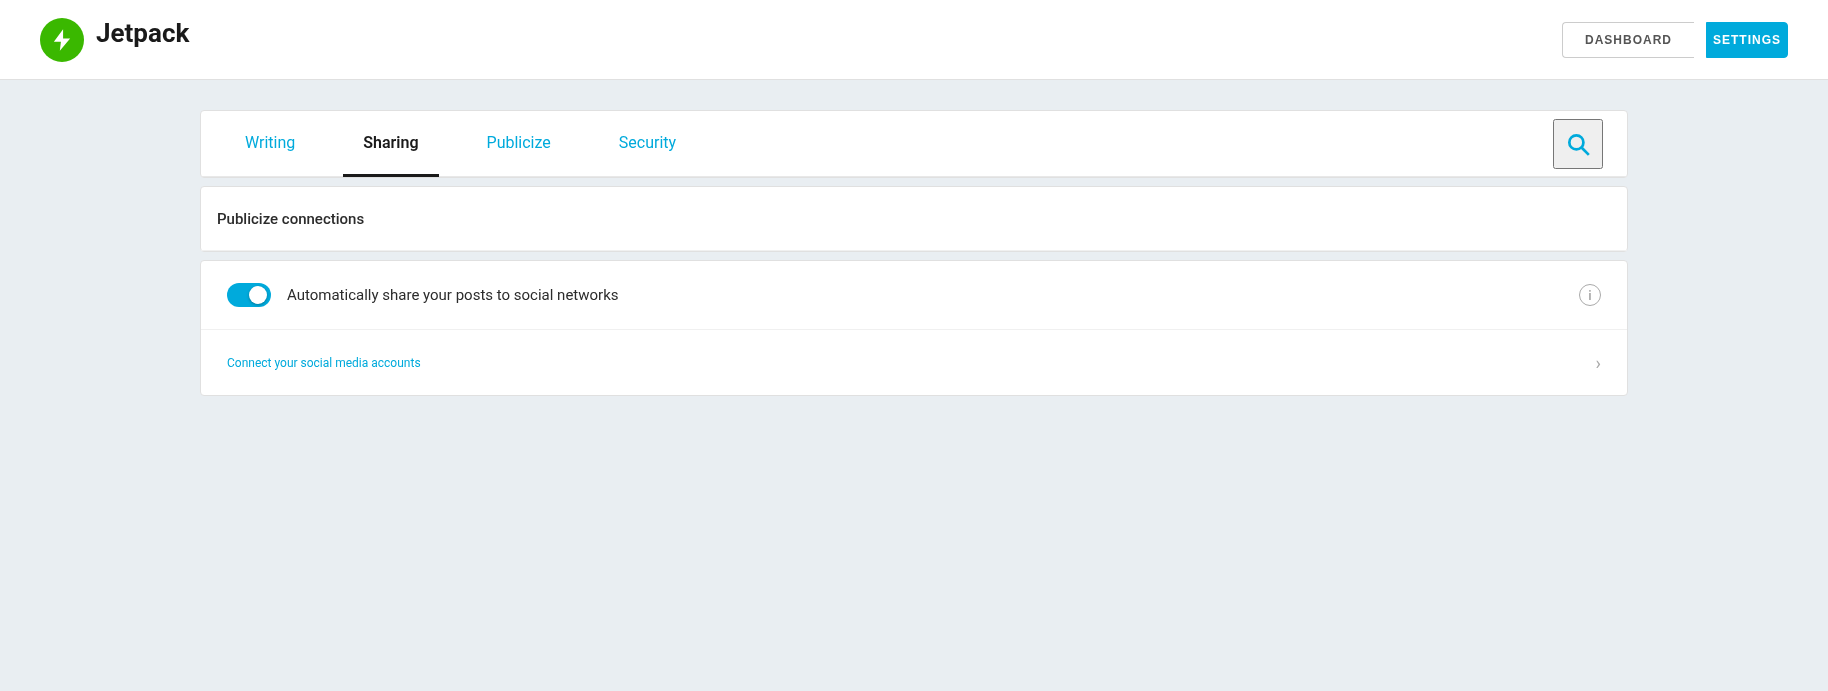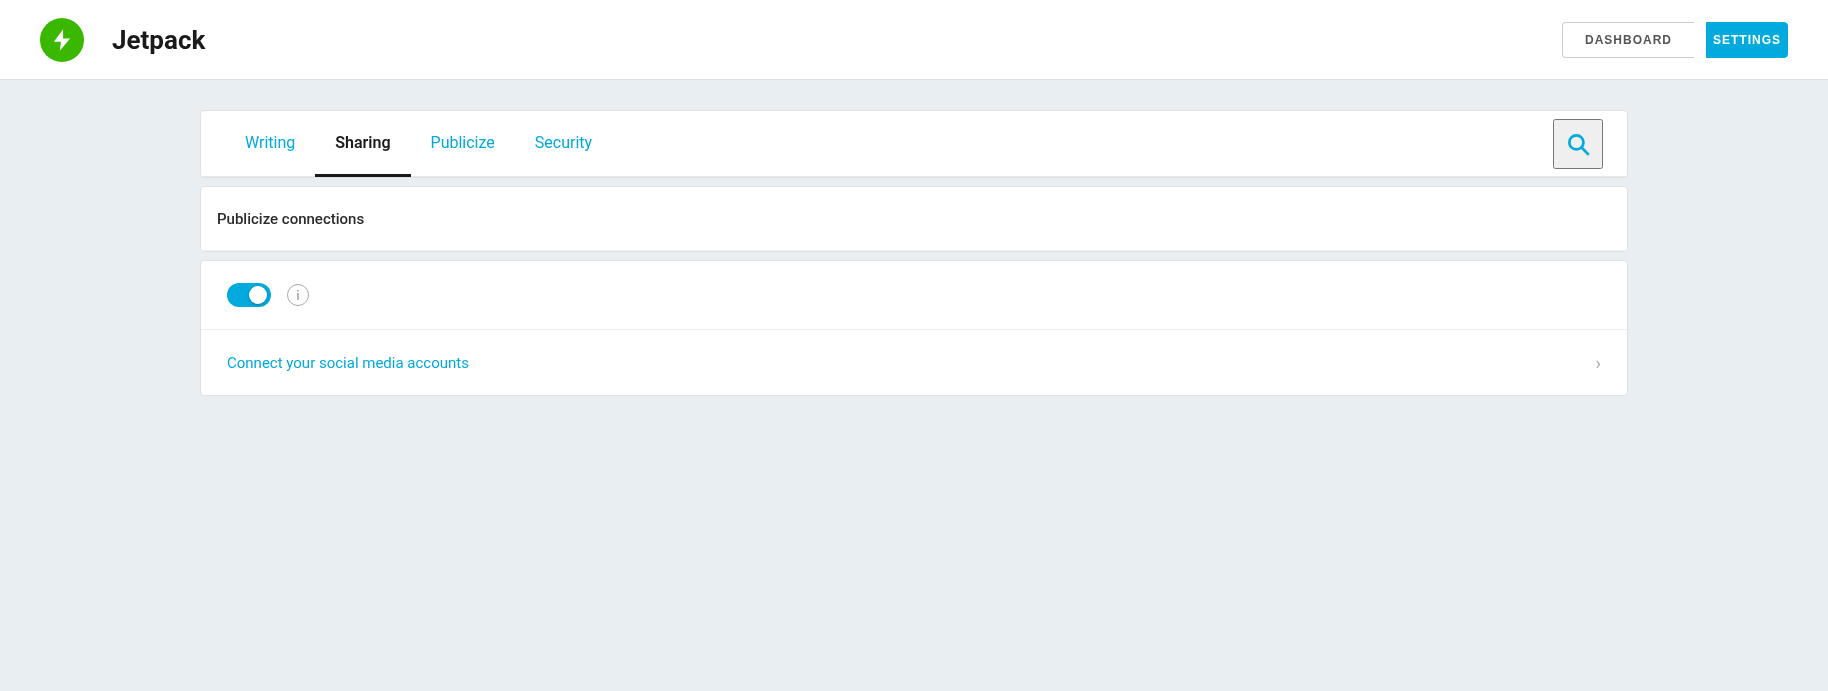--- a/index.html
+++ b/index.html
@@ -14,22 +14,21 @@
       background: #fff;
       display: flex;
       align-items: center;
       justify-content: space-between;
       padding: 0 40px;
       height: 80px;
       border-bottom: 1px solid #e0e0e0;
     }
     .header-logo {
       display: flex;
-      align-items: center;
-      gap: 28px;
+      gap: 12px;
     }
     .logo-icon {
       width: 44px;
       height: 44px;
       background: #3ab800;
       border-radius: 50%;
       display: flex;
       align-items: center;
       justify-content: center;
     }
@@ -84,20 +83,21 @@
       background: #fff;
       border: 1px solid #e0e0e0;
       border-radius: 4px;
       margin-bottom: 8px;
     }
     .tabs-row {
       display: flex;
       align-items: center;
       padding: 0 24px;
       border-bottom: 1px solid #e8e8e8;
+      gap: 28px;
     }
     .tab {
       padding: 22px 20px;
       font-size: 16px;
       font-weight: 400;
       color: #00aadc;
       cursor: pointer;
       border-bottom: 3px solid transparent;
       margin-bottom: -1px;
       text-decoration: none;
@@ -193,21 +193,21 @@
       cursor: pointer;
       flex-shrink: 0;
     }
 
     .connect-row {
       display: flex;
       align-items: center;
       padding: 22px 26px;
     }
     .connect-link {
-      font-size: 15px;
+      font-size: 12px;
       color: #00aadc;
       flex: 1;
       cursor: pointer;
     }
     .chevron-icon {
       color: #aaa;
       font-size: 18px;
       cursor: pointer;
     }
   </style>
@@ -254,20 +254,21 @@
   </div>
 
   <div class="content-card">
 
     <div class="toggle-row">
       <div class="toggle-switch">
         <div class="toggle-track">
           <div class="toggle-thumb"></div>
         </div>
       </div>
+      <span class="toggle-label">Automatically share your posts to social networks</span>
       <div class="info-icon">i</div>
     </div>
 
     <div class="connect-row">
       <span class="connect-link">Connect your social media accounts</span>
       <span class="chevron-icon">›</span>
     </div>
   </div>
 
 </main>

